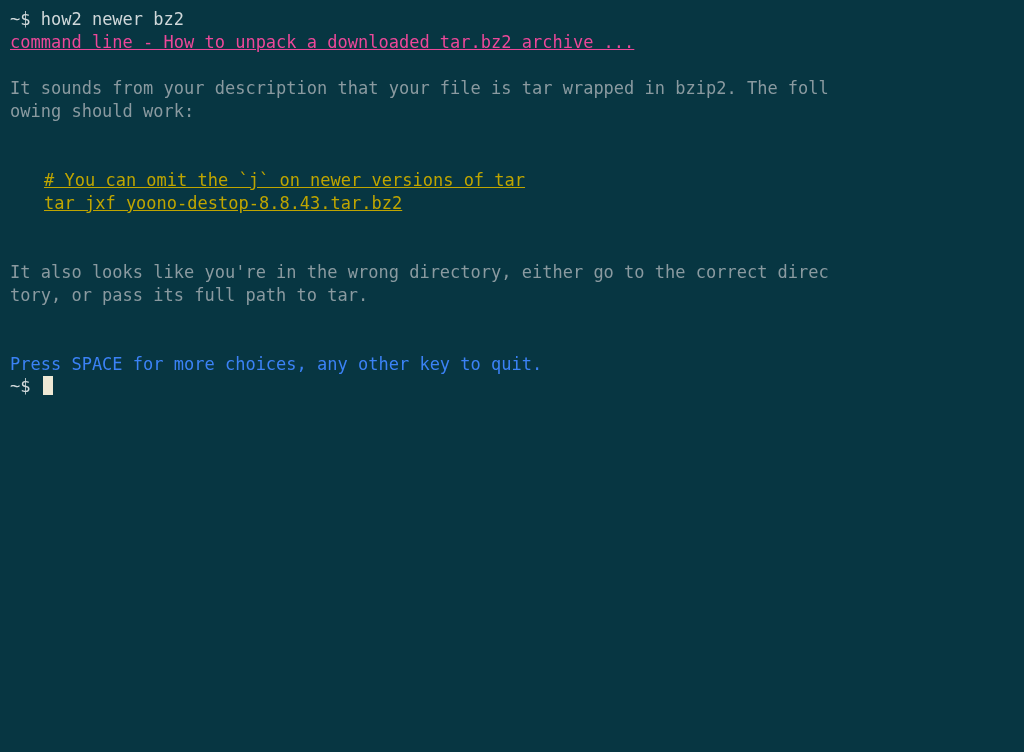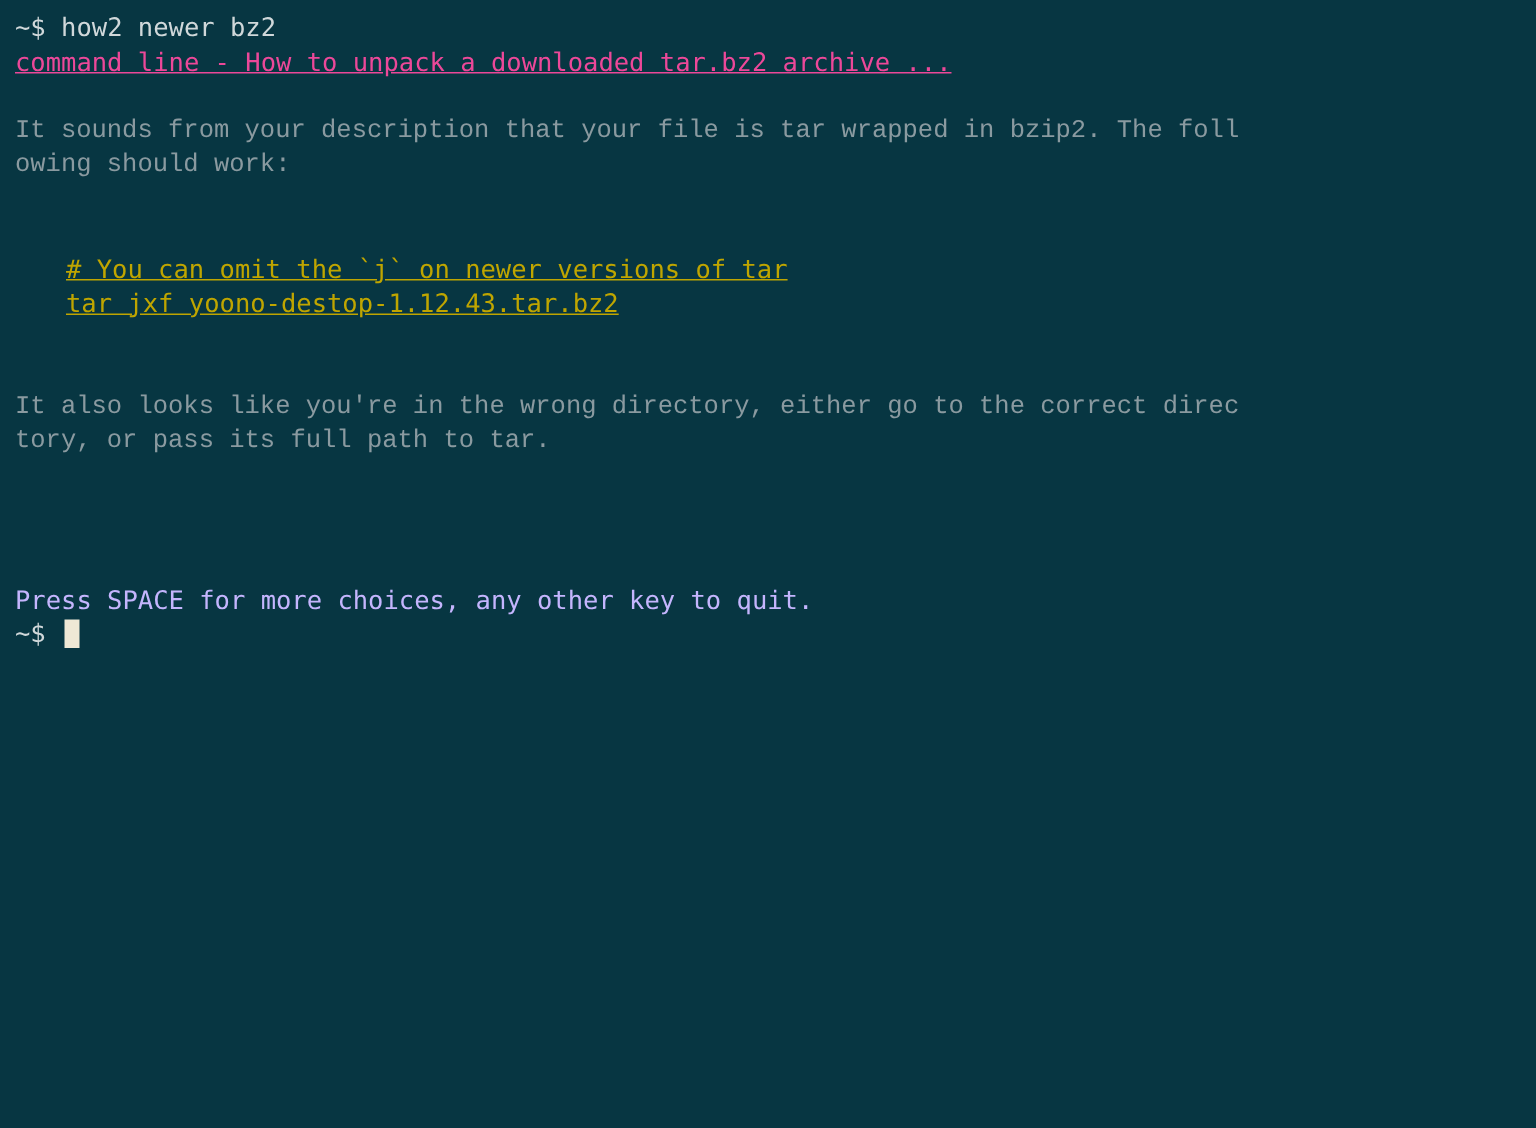--- a/index.html
+++ b/index.html
@@ -23,30 +23,28 @@
     }
     .prompt-symbol {
       color: #d0d8da;
     }
     .link-title {
       color: #ec4899;
       text-decoration: underline;
     }
     .body-text {
       color: #8a9aa0;
-      font-family: Liberation Mono, monospace;
     }
     .code-block {
       color: #bfa500;
       padding-left: 34px;
       text-decoration: underline;
     }
     .footer-text {
-      color: #c4b5fd;
-      margin-top: 37px;
+      color: #3b82f6;
     }
     .cursor {
       display: inline-block;
       width: 10px;
       height: 19px;
       background-color: #eee8d5;
       vertical-align: text-bottom;
       margin-left: 2px;
       position: relative;
       top: -1px;
@@ -64,21 +62,21 @@
 <div>
   <div class="prompt-line">
     <span class="prompt-symbol">~$ </span><span>how2 newer bz2</span>
   </div>
   <div class="link-title">command line - How to unpack a downloaded tar.bz2 archive ...</div>
   <div class="spacer"></div>
   <div class="body-text">It sounds from your description that your file is tar wrapped in bzip2. The foll</div>
   <div class="body-text">owing should work:</div>
   <div class="spacer2"></div>
   <div class="code-block"># You can omit the `j` on newer versions of tar</div>
-  <div class="code-block">tar jxf yoono-destop-1.12.43.tar.bz2</div>
+  <div class="code-block">tar jxf yoono-destop-8.8.43.tar.bz2</div>
   <div class="spacer2"></div>
   <div class="body-text">It also looks like you're in the wrong directory, either go to the correct direc</div>
   <div class="body-text">tory, or pass its full path to tar.</div>
   <div class="spacer2"></div>
   <div class="footer-text">Press SPACE for more choices, any other key to quit.</div>
   <div class="prompt-line">
     <span class="prompt-symbol">~$ </span><span class="cursor"></span>
   </div>
 </div>
 

